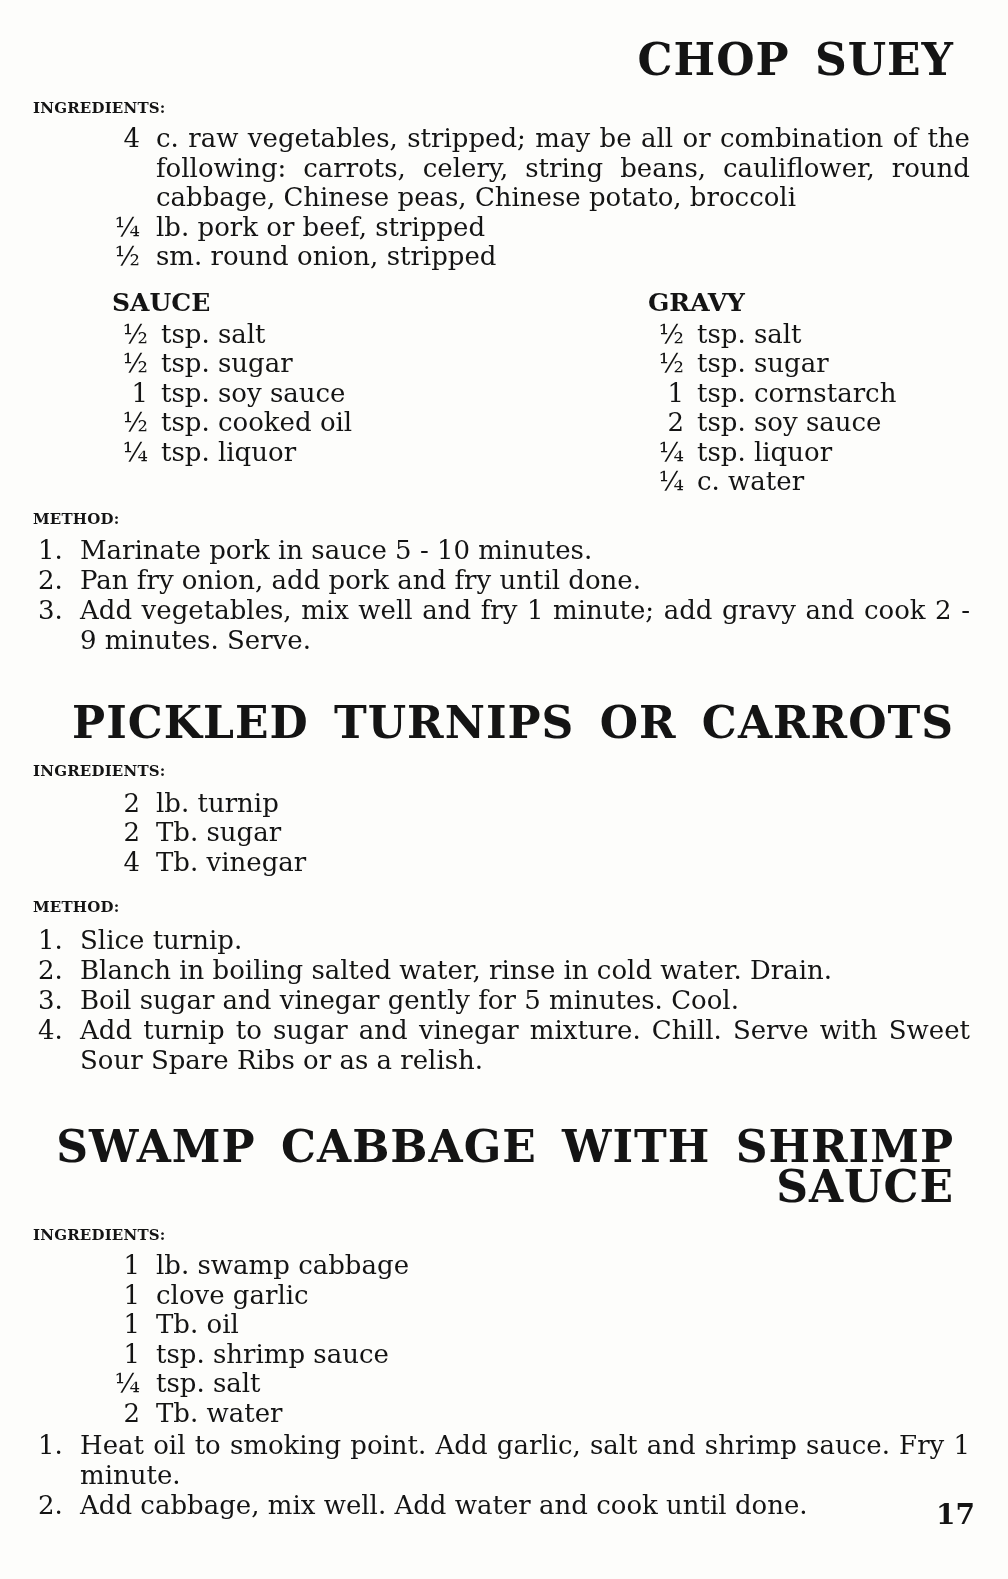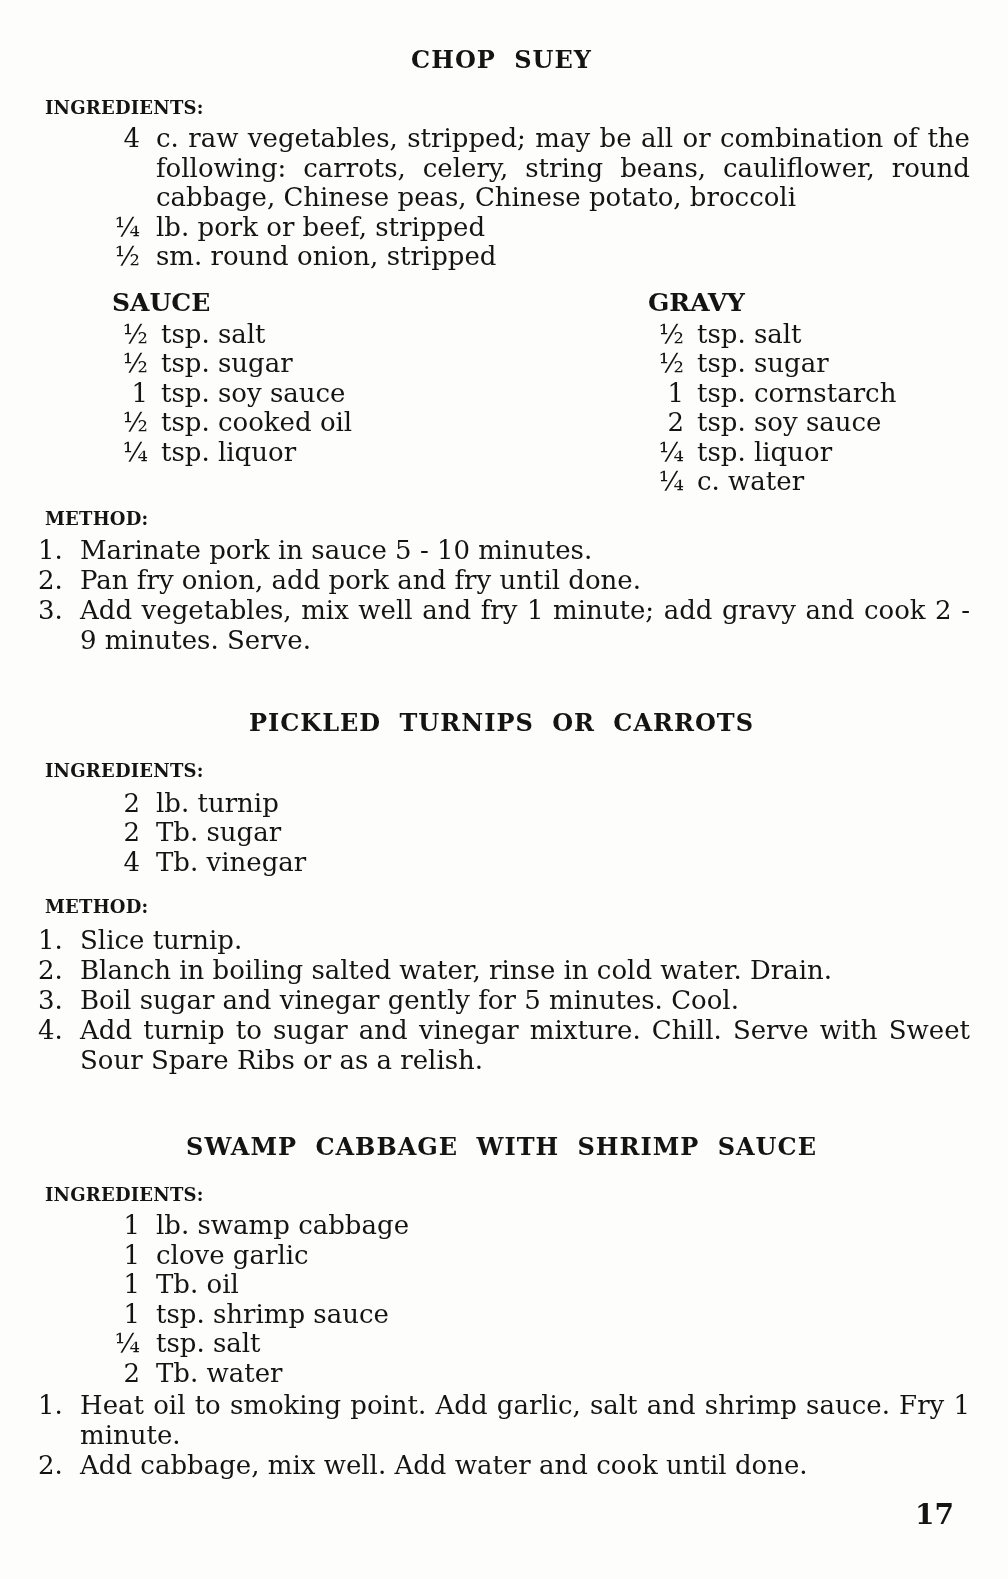--- a/index.html
+++ b/index.html
@@ -12,32 +12,31 @@
     position:relative;
     width:1008px; height:1579px;
     box-sizing:border-box;
     padding:0 38px 0 33px;
     background:#fdfdfb;
     color:#141414;
     overflow:hidden;
   }
   
   .r-title {
-    margin:16px; text-align:center;
-    font-weight:bold; font-size:24px; line-height:40px;
+    margin:16px; text-align:right;
+    font-weight:bold; font-size:44px; line-height:40px;
     letter-spacing:1px; word-spacing:9px;
   }
   .mt-title1 { margin-top:40px; }
   .mt-title2 { margin-top:48px; }
   .mt-title3 { margin-top:52px; }
   
   .section-label {
-    font-weight:bold; font-size:18px; line-height:24px;
+    font-weight:bold; font-size:15px; line-height:24px;
     letter-spacing:0.2px;
-    margin-left:12px;
   }
   .mt-label-ing1 { margin-top:16px; }
   .mt-label-ing2 { margin-top:14px; }
   .mt-label-ing3 { margin-top:16px; }
   .mt-label-meth1 { margin-top:10px; }
   .mt-label-meth2 { margin-top:18px; }
   
   .ing-list { margin-top:4px; }
   .ing-list2 { margin-top:6px; }
   .ing-row { display:flex; font-size:26px; line-height:29.5px; }
@@ -53,21 +52,21 @@
   .sub-text { margin-left:13px; }
   
   .m-list { margin-top:4px; }
   .m-list-tight { margin-top:2px; }
   .m-list-r2 { margin-top:6px; }
   .m-row { display:flex; font-size:26px; line-height:30px; }
   .m-num { flex:none; width:47px; box-sizing:border-box; padding-left:5px; }
   .m-text { flex:1; text-align:justify; }
   
   .page-num {
-    position:absolute; top:1498px; right:54px;
+    position:absolute; top:1498px; right:33px;
     font-weight:bold; font-size:28px;
   }
 </style>
 </head>
 <body>
 
 <div class="page">
 
   <section>
     <h1 class="r-title mt-title1">CHOP SUEY</h1>

